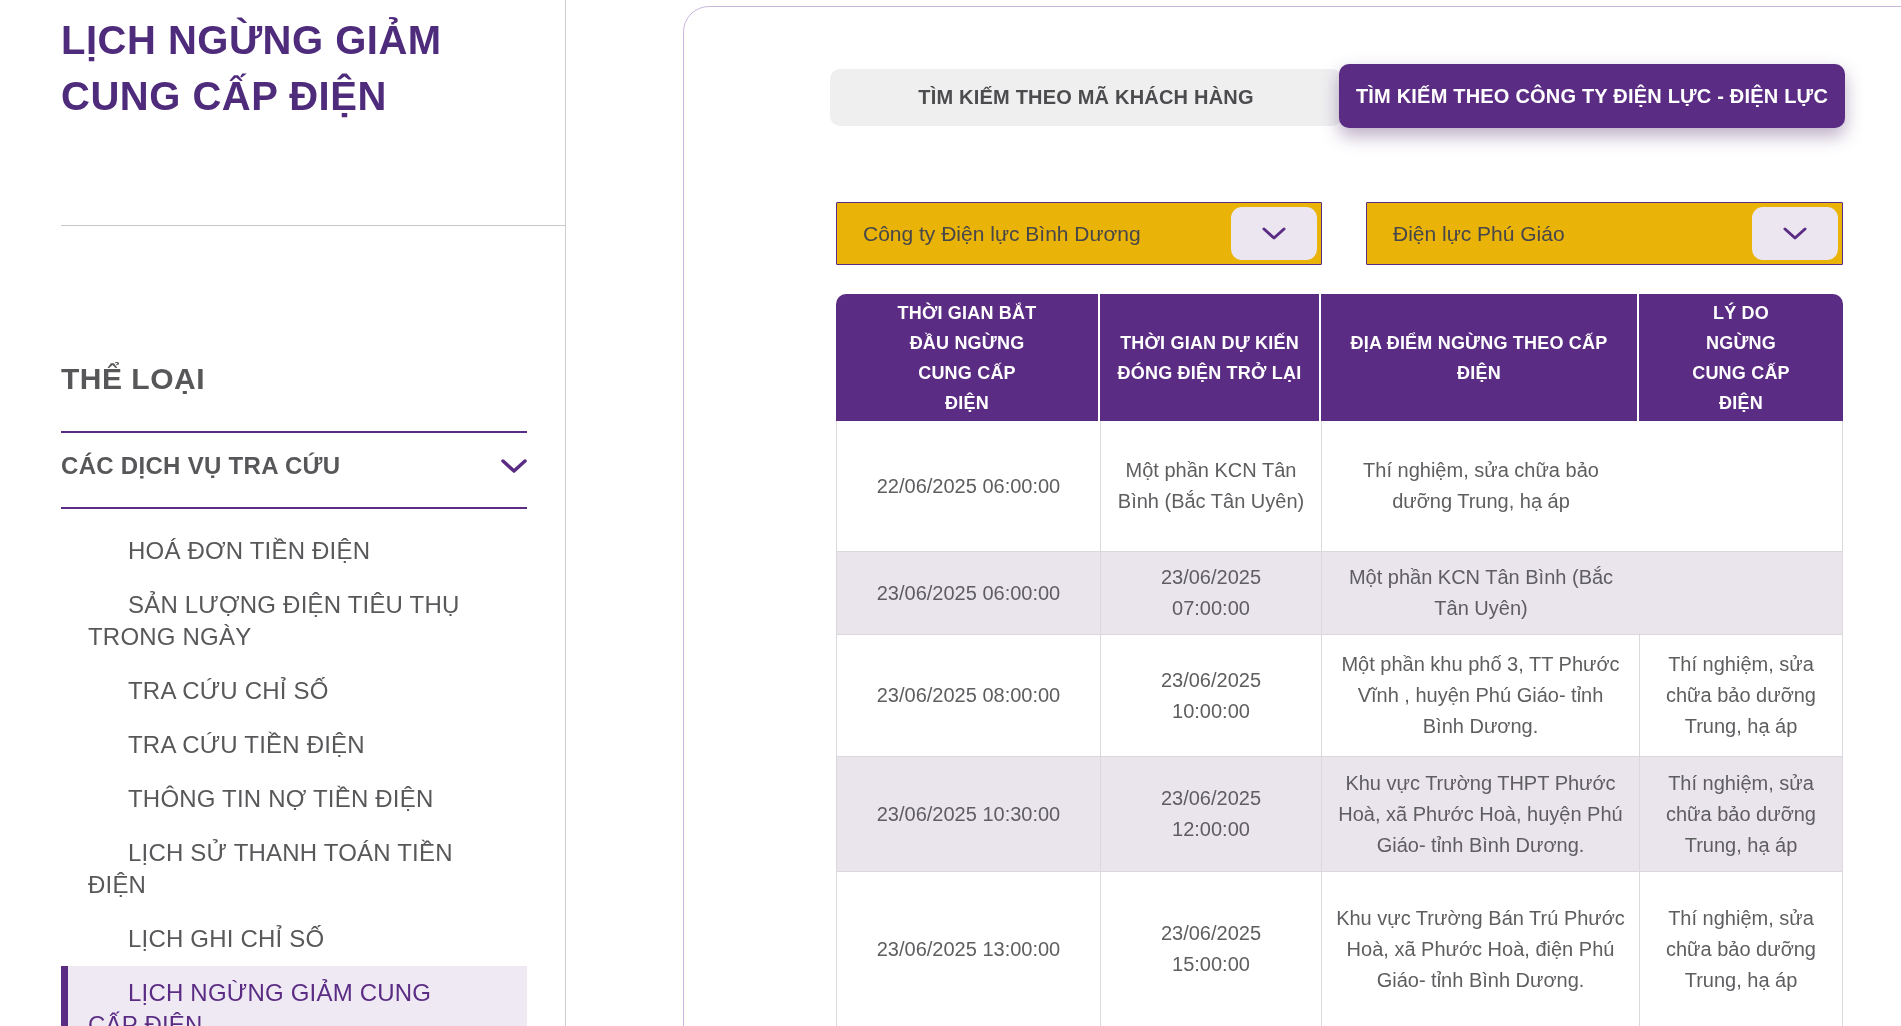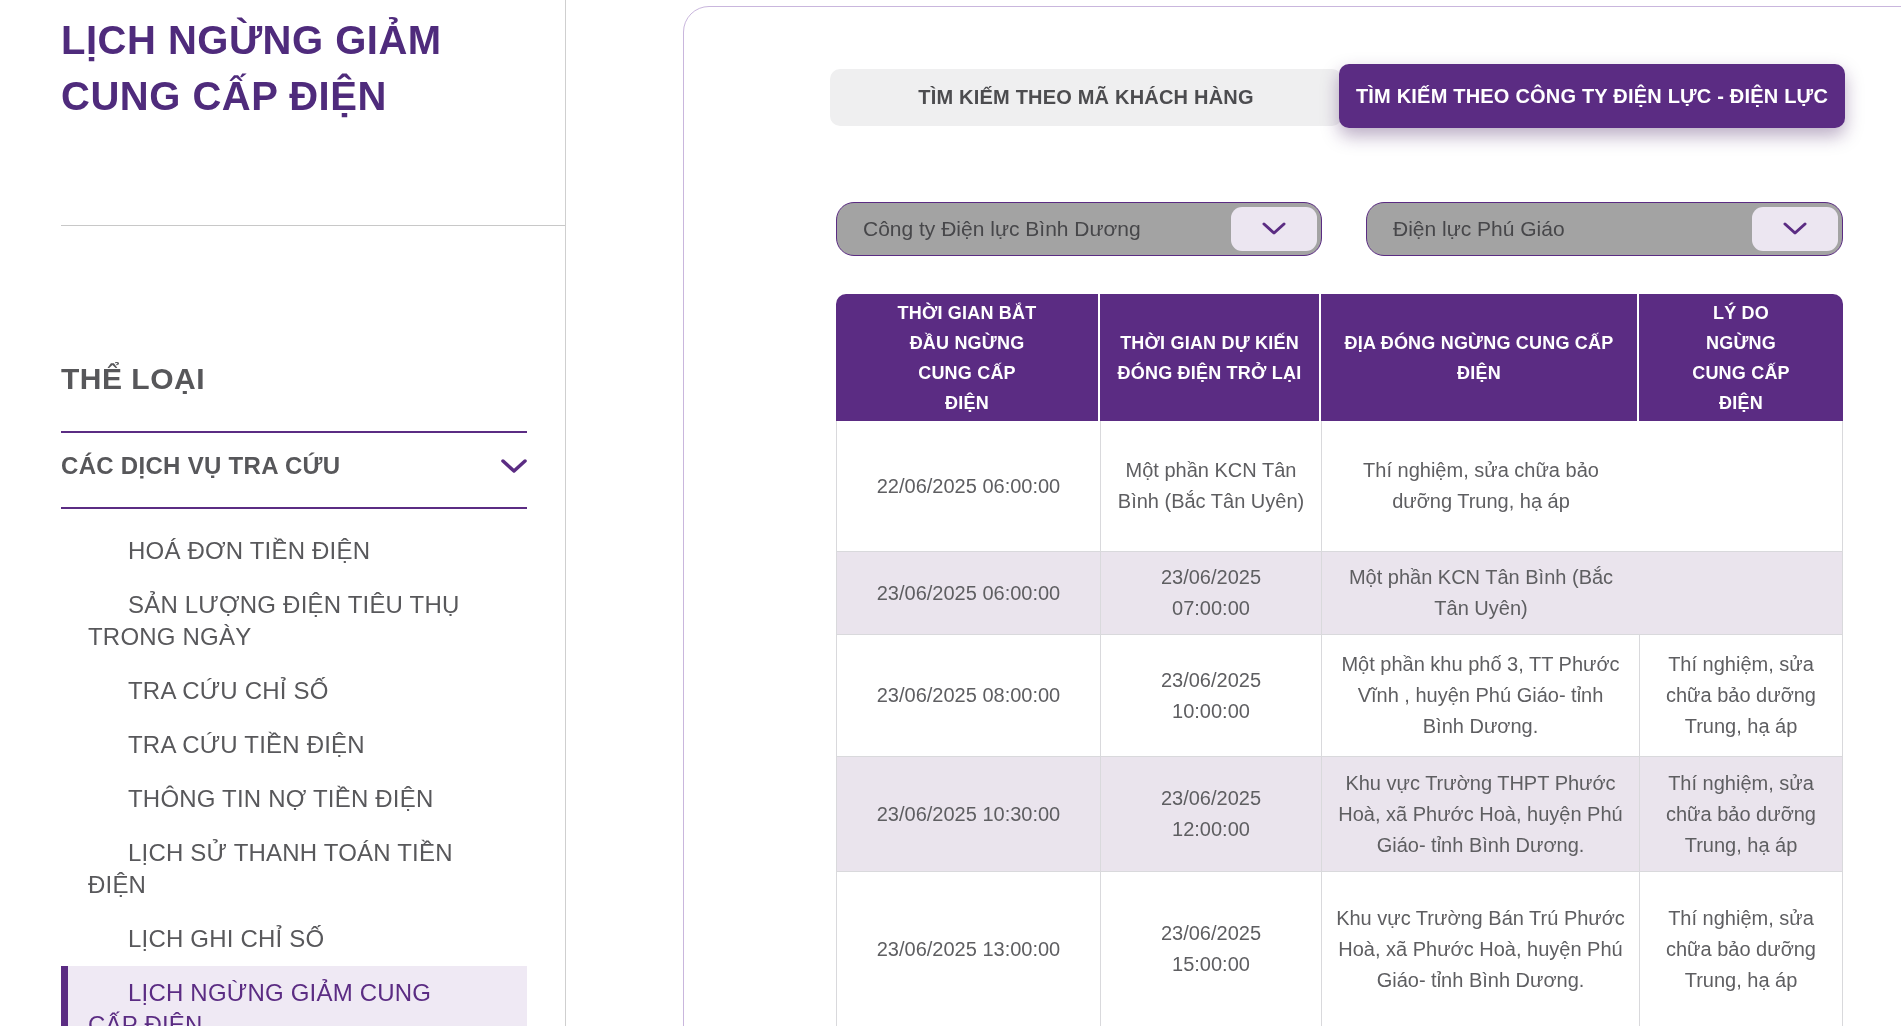--- a/index.html
+++ b/index.html
@@ -30,22 +30,22 @@
 
   
   .tabs{position:absolute;left:830px;top:64px;display:flex;align-items:flex-start;}
   .tab{display:flex;align-items:center;justify-content:center;border-radius:10px;
     font-weight:700;font-size:20px;letter-spacing:.2px;cursor:pointer;text-align:center;}
   .tab-inactive{margin-top:5px;width:512px;height:57px;background:#EFEFF0;color:#4C4C4F;}
   .tab-active{width:506px;height:64px;background:#5B2C83;color:#ffffff;margin-left:-3px;
     box-shadow:0 8px 18px rgba(60,20,90,.35);}
 
   
-  .dropdown{position:absolute;top:202px;height:54px;box-sizing:border-box;background:#a3a3a3;
-    border:1.5px solid #5B2C83;border-radius:18px;cursor:pointer;}
+  .dropdown{position:absolute;top:202px;height:63px;box-sizing:border-box;background:#eab308;
+    border:1.5px solid #5B2C83;border-radius:1px;cursor:pointer;}
   #dd-company{left:836px;width:486px;}
   #dd-district{left:1366px;width:477px;}
   .dd-value{position:absolute;left:26px;top:0;height:100%;display:flex;align-items:center;
     font-size:21px;color:#47474A;}
   .dd-pill{position:absolute;right:4px;top:4px;bottom:4px;width:86px;background:#ECE6F1;
     border-radius:11px;display:flex;align-items:center;justify-content:center;}
 
   
   .table{position:absolute;left:836px;top:294px;width:1007px;}
   .thead{display:grid;grid-template-columns:264px 221px 318px 1fr;height:127px;
@@ -121,21 +121,21 @@
       <svg width="24" height="14" viewBox="0 0 24 14">
         <path d="M2 2 L12 11 L22 2" fill="none" stroke="#5B2C83" stroke-width="3" stroke-linecap="round" stroke-linejoin="round"></path>
       </svg>
     </span>
   </div>
 
   <div class="table">
     <div class="thead" id="thead">
         <div class="hcell c1">THỜI GIAN BẮT ĐẦU NGỪNG CUNG CẤP ĐIỆN</div>
         <div class="hcell c2">THỜI GIAN DỰ KIẾN ĐÓNG ĐIỆN TRỞ LẠI</div>
-        <div class="hcell c3">ĐỊA ĐÓNG NGỪNG CUNG CẤP ĐIỆN</div>
+        <div class="hcell c3">ĐỊA ĐIỂM NGỪNG THEO CẤP ĐIỆN</div>
         <div class="hcell c4">LÝ DO NGỪNG CUNG CẤP ĐIỆN</div>
       </div>
     <div id="tbody">
         <div class="trow">
           <div class="tcell c1">22/06/2025 06:00:00</div>
           <div class="tcell c3">Một phần KCN Tân Bình (Bắc Tân Uyên)</div>
           <div class="tcell c4">Thí nghiệm, sửa chữa bảo dưỡng Trung, hạ áp</div>
         </div>
         <div class="trow shaded">
           <div class="tcell c1">23/06/2025 06:00:00</div>
@@ -150,19 +150,19 @@
         </div>
         <div class="trow shaded">
           <div class="tcell c1">23/06/2025 10:30:00</div>
           <div class="tcell c2">23/06/2025 12:00:00</div>
           <div class="tcell c3">Khu vực Trường THPT Phước Hoà, xã Phước Hoà, huyện Phú Giáo- tỉnh Bình Dương.</div>
           <div class="tcell c4">Thí nghiệm, sửa chữa bảo dưỡng Trung, hạ áp</div>
         </div>
         <div class="trow">
           <div class="tcell c1">23/06/2025 13:00:00</div>
           <div class="tcell c2">23/06/2025 15:00:00</div>
-          <div class="tcell c3">Khu vực Trường Bán Trú Phước Hoà, xã Phước Hoà, huyện Phú Giáo- tỉnh Bình Dương.</div>
+          <div class="tcell c3">Khu vực Trường Bán Trú Phước Hoà, xã Phước Hoà, điện Phú Giáo- tỉnh Bình Dương.</div>
           <div class="tcell c4">Thí nghiệm, sửa chữa bảo dưỡng Trung, hạ áp</div>
         </div>
       </div>
   </div>
 
 </div>
 
 </body></html>

